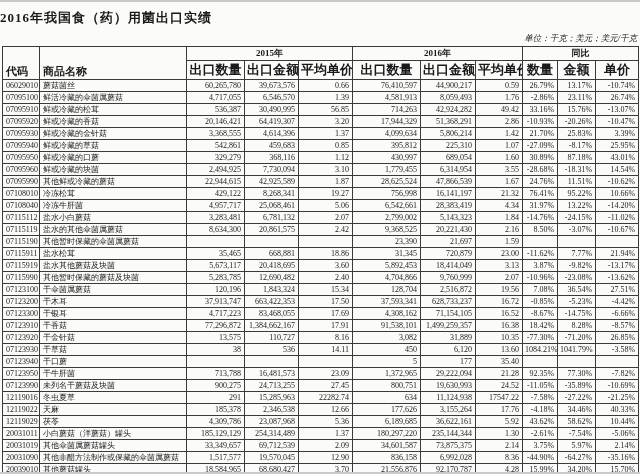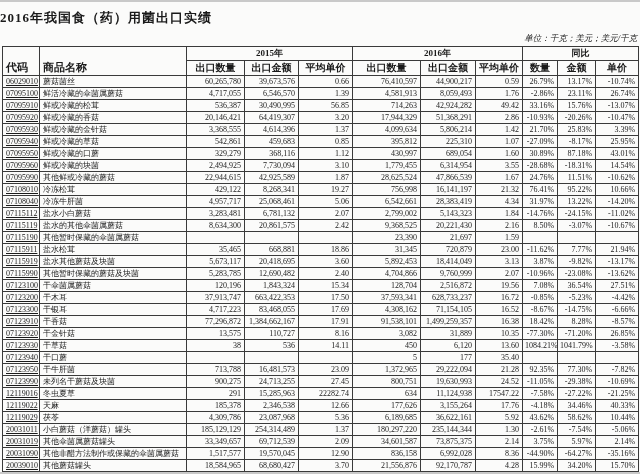--- a/index.html
+++ b/index.html
@@ -36,24 +36,24 @@
   th,td{
     border:1px solid #3a3a3a;
     font-size:8px;
     padding:0 2px;
     overflow:hidden;
     white-space:nowrap;
     box-sizing:border-box;
   }
   th{font-weight:bold;margin-top:26px;}
   th.grp{font-size:9px;height:14px;text-align:center;}
-  th.sub{font-size:10px;height:14px;text-align:center;}
+  th.sub{font-size:13px;height:14px;text-align:center;}
   th.idhdr{font-size:11px;text-align:left;vertical-align:bottom;padding-left:3px;}
   td{height:11px;}
-  td.code{text-align:left;padding-left:3px;text-decoration:underline;}
+  td.code{text-align:left;padding-left:3px;}
   td.name{text-align:left;padding-left:3px;}
   td.num{text-align:right;padding-right:3px;}
   col.c-code{width:37px;}  col.c-name{width:147px;}
   col.c-q15{width:58px;}   col.c-v15{width:54px;}  col.c-p15{width:54px;}
   col.c-q16{width:68px;}   col.c-v16{width:55px;}  col.c-p16{width:47px;}
   col.c-yq{width:35px;}    col.c-yv{width:38px;}   col.c-yp{width:43px;}
 </style>
 </head>
 <body>
 
@@ -423,21 +423,21 @@
       <tr>
         <td class="code">07123990</td>
         <td class="name">未列名干蘑菇及块菌</td>
         <td class="num">900,275</td>
         <td class="num">24,713,255</td>
         <td class="num">27.45</td>
         <td class="num">800,751</td>
         <td class="num">19,630,993</td>
         <td class="num">24.52</td>
         <td class="num">-11.05%</td>
-        <td class="num">-29.38%</td>
+        <td class="num">-35.89%</td>
         <td class="num">-10.69%</td>
       </tr>
       <tr>
         <td class="code">12119016</td>
         <td class="name">冬虫夏草</td>
         <td class="num">291</td>
         <td class="num">15,285,963</td>
         <td class="num">22282.74</td>
         <td class="num">634</td>
         <td class="num">11,124,938</td>

